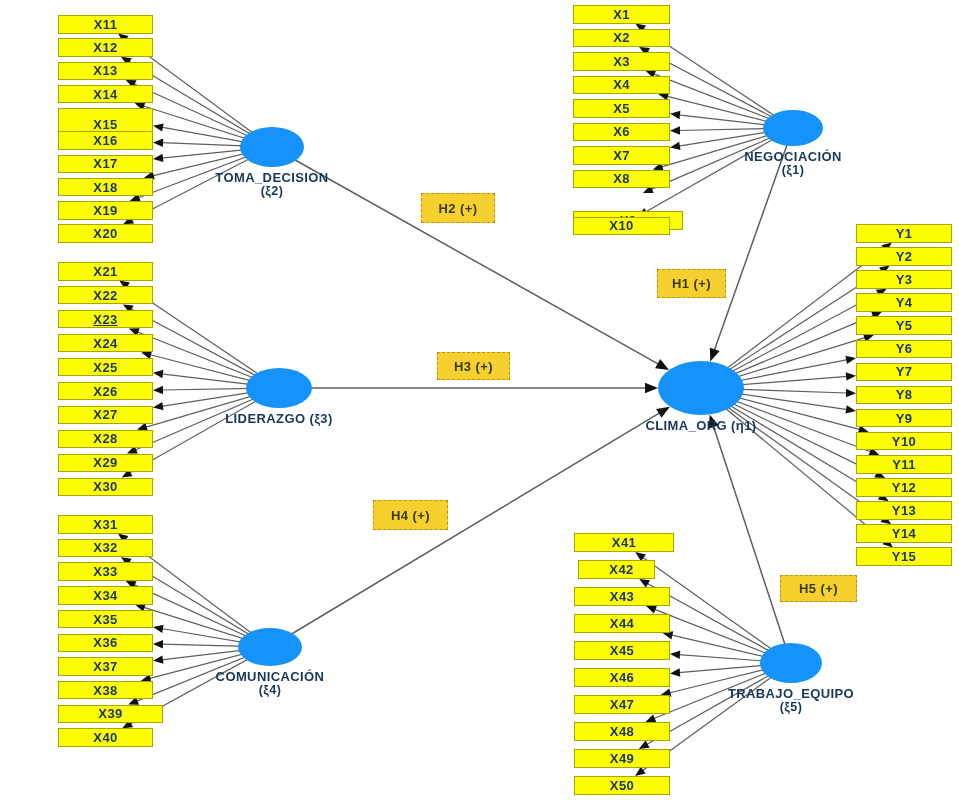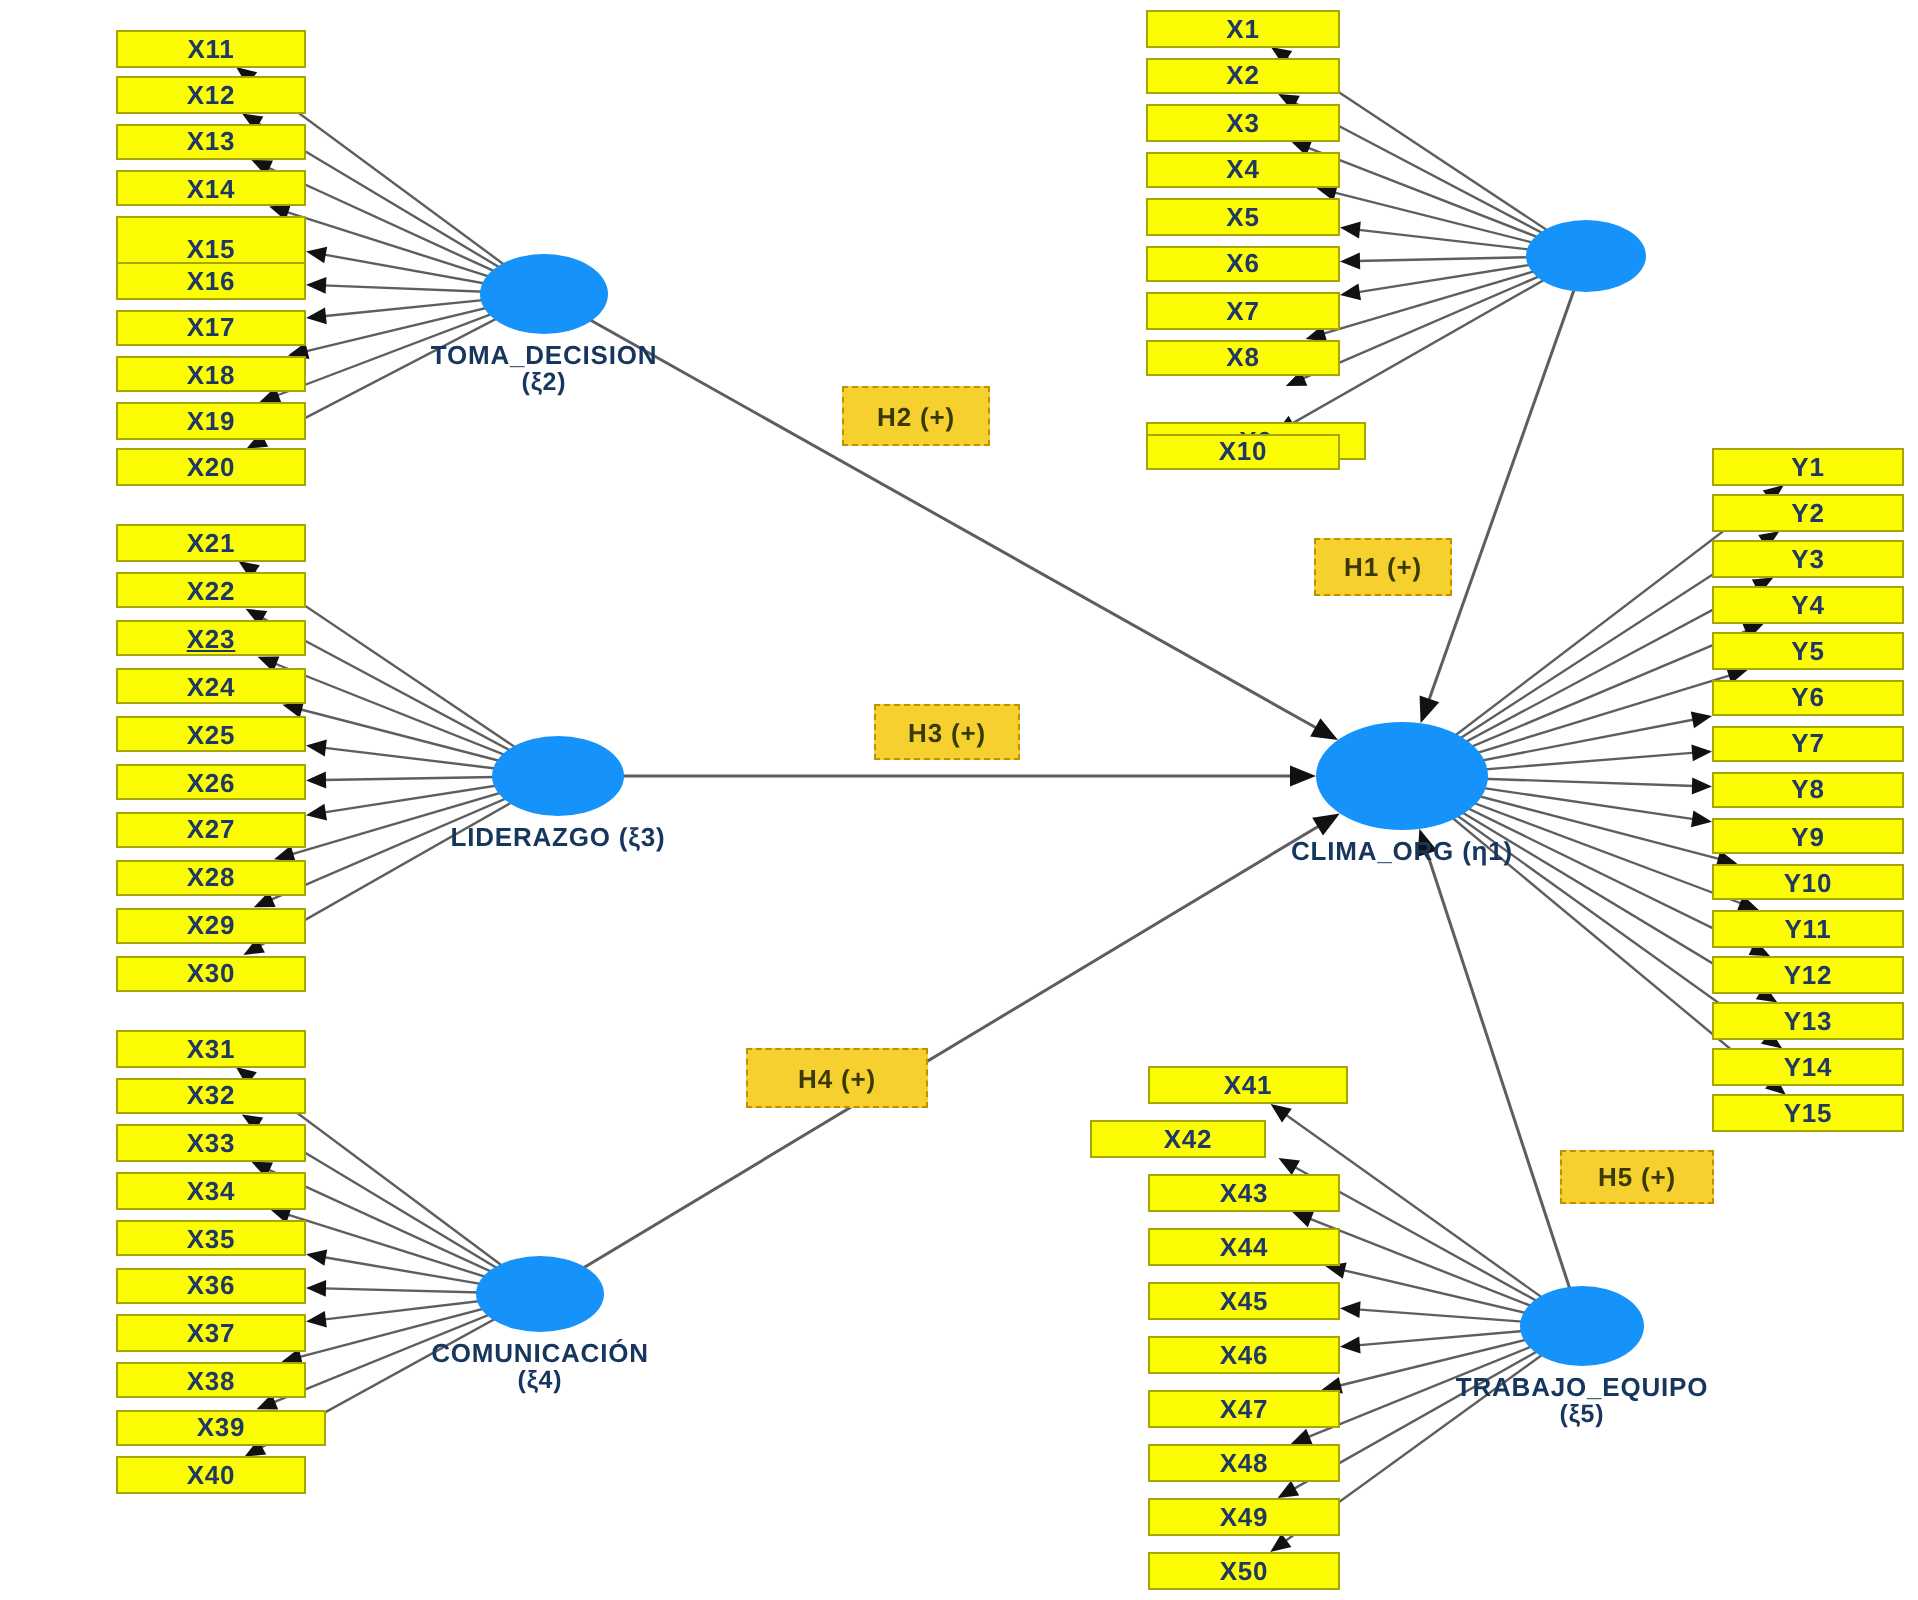--- a/index.html
+++ b/index.html
@@ -355,30 +355,34 @@
       <div class="ind" style="left: 856px; top: 362.6px; width: 96px; height: 18.5px;">Y7</div>
       <div class="ind" style="left: 856px; top: 385.7px; width: 96px; height: 18.5px;">Y8</div>
       <div class="ind" style="left: 856px; top: 408.8px; width: 96px; height: 18.5px;">Y9</div>
       <div class="ind" style="left: 856px; top: 431.9px; width: 96px; height: 18.5px;">Y10</div>
       <div class="ind" style="left: 856px; top: 455px; width: 96px; height: 18.5px;">Y11</div>
       <div class="ind" style="left: 856px; top: 478.1px; width: 96px; height: 18.5px;">Y12</div>
       <div class="ind" style="left: 856px; top: 501.2px; width: 96px; height: 18.5px;">Y13</div>
       <div class="ind" style="left: 856px; top: 524.3px; width: 96px; height: 18.5px;">Y14</div>
       <div class="ind" style="left: 856px; top: 547.4px; width: 96px; height: 18.5px;">Y15</div>
       <div class="ind" style="left: 574px; top: 533px; width: 100px; height: 19px;">X41</div>
-      <div class="ind" style="left: 545px; top: 560px; width: 88px; height: 19px; padding-left: 10px;">X42</div>
+      <div class="ind" style="left: 578px; top: 560px; width: 77px; height: 19px; padding-left: 10px;">X42</div>
       <div class="ind" style="left: 574px; top: 587px; width: 96px; height: 19px;">X43</div>
       <div class="ind" style="left: 574px; top: 614px; width: 96px; height: 19px;">X44</div>
       <div class="ind" style="left: 574px; top: 641px; width: 96px; height: 19px;">X45</div>
       <div class="ind" style="left: 574px; top: 668px; width: 96px; height: 19px;">X46</div>
       <div class="ind" style="left: 574px; top: 695px; width: 96px; height: 19px;">X47</div>
       <div class="ind" style="left: 574px; top: 722px; width: 96px; height: 19px;">X48</div>
       <div class="ind" style="left: 574px; top: 749px; width: 96px; height: 19px;">X49</div>
       <div class="ind" style="left: 574px; top: 776px; width: 96px; height: 19px;">X50</div>
       <div class="latent" style="left: 763px; top: 110px; width: 60px; height: 36px;"></div>
+      <div class="latent-label" style="left: 703px; top: 150px; width: 180px;">
+        <div>NEGOCIACIÓN</div>
+        <div class="sub">(ξ1)</div>
+      </div>
       <div class="latent" style="left: 240px; top: 127px; width: 64px; height: 40px;"></div>
       <div class="latent-label" style="left: 182px; top: 171px; width: 180px;">
         <div>TOMA_DECISION</div>
         <div class="sub">(ξ2)</div>
       </div>
       <div class="latent" style="left: 246px; top: 368px; width: 66px; height: 40px;"></div>
       <div class="latent-label" style="left: 189px; top: 412px; width: 180px;">
         <div>LIDERAZGO (ξ3)</div>
       </div>
       <div class="latent" style="left: 238px; top: 628px; width: 64px; height: 38px;"></div>
@@ -391,16 +395,16 @@
         <div>CLIMA_ORG (η1)</div>
       </div>
       <div class="latent" style="left: 760px; top: 643px; width: 62px; height: 40px;"></div>
       <div class="latent-label" style="left: 701px; top: 687px; width: 180px;">
         <div>TRABAJO_EQUIPO</div>
         <div class="sub">(ξ5)</div>
       </div>
       <div class="hyp" style="left: 657px; top: 269px; width: 69px; height: 29px;">H1 (+)</div>
       <div class="hyp" style="left: 421px; top: 193px; width: 74px; height: 30px;">H2 (+)</div>
       <div class="hyp" style="left: 437px; top: 352px; width: 73px; height: 28px;">H3 (+)</div>
-      <div class="hyp" style="left: 373px; top: 500px; width: 91px; height: 30px; margin-top: 24px;">H4 (+)</div>
+      <div class="hyp" style="left: 373px; top: 500px; width: 75px; height: 30px;">H4 (+)</div>
       <div class="hyp" style="left: 780px; top: 575px; width: 77px; height: 27px;">H5 (+)</div>
     </div>
 </div>
 
 </body></html>

